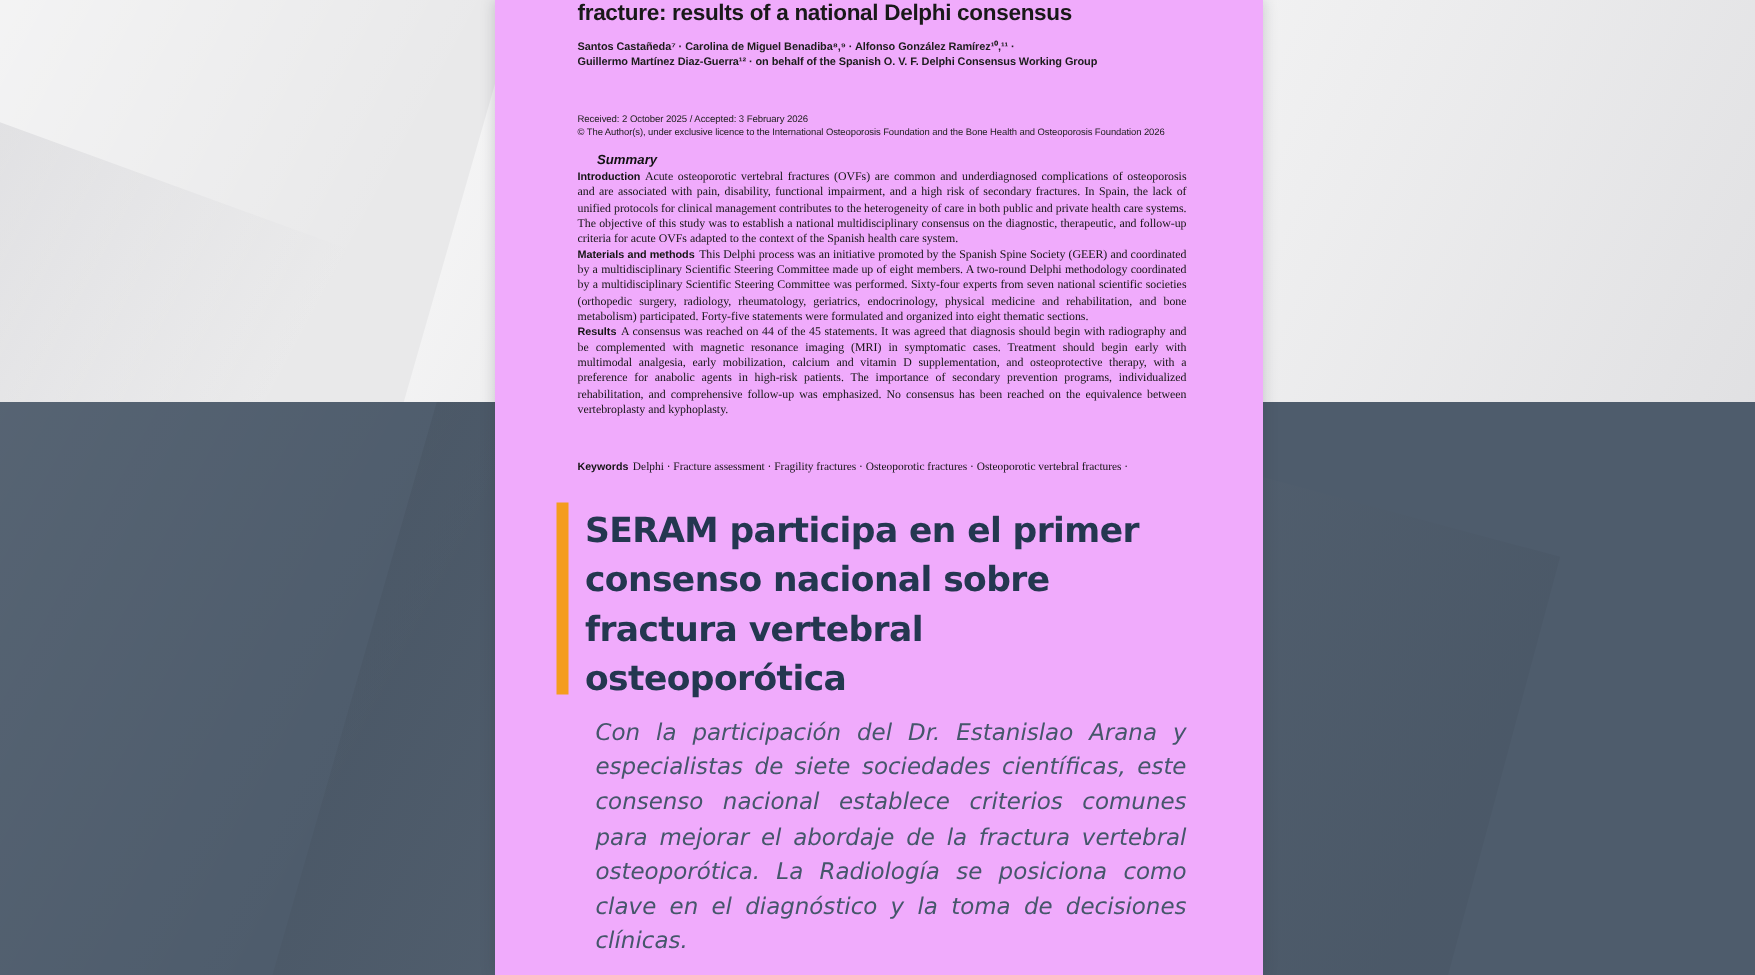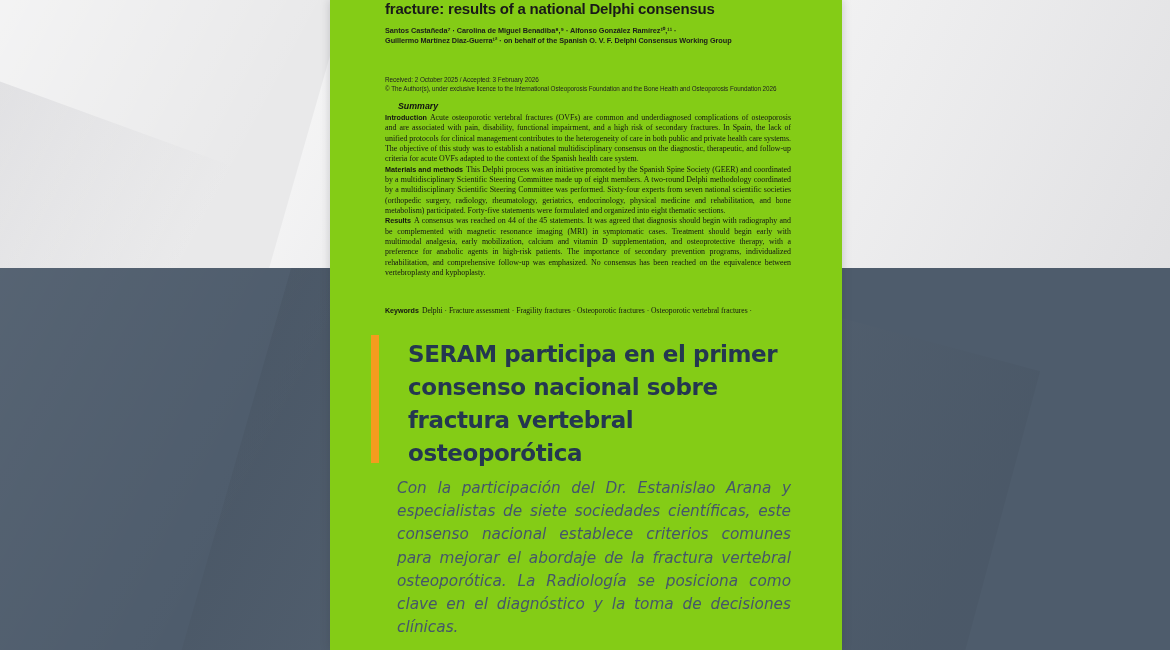--- a/index.html
+++ b/index.html
@@ -23,21 +23,21 @@
        background:linear-gradient(100deg,rgba(170,170,178,.25),rgba(255,255,255,0) 60%);}
   .ds1{left:-80px;top:-60px;width:420px;height:620px;transform:rotate(18deg);
        background:linear-gradient(100deg,rgba(255,255,255,.05),rgba(0,0,0,0) 70%);}
   .ds2{left:230px;top:-40px;width:380px;height:560px;transform:rotate(16deg);
        background:linear-gradient(100deg,rgba(0,0,0,.06),rgba(255,255,255,.04) 80%);}
   .ds3{left:560px;top:40px;width:420px;height:520px;transform:rotate(15deg);
        background:linear-gradient(100deg,rgba(255,255,255,.04),rgba(0,0,0,.04) 85%);}
 
   
   .page{position:absolute;left:330px;top:0;width:512px;height:650px;
-        background:#84cc16;box-shadow:0 0 9px rgba(40,45,55,.22);}
+        background:#f0abfc;box-shadow:0 0 9px rgba(40,45,55,.22);}
   .title{position:absolute;left:55px;top:0;margin:0;width:440px;
          font-size:15px;font-weight:bold;color:#191919;letter-spacing:-.2px;
          font-family:"Liberation Sans",sans-serif;}
   .authors{position:absolute;left:55px;top:26px;width:455px;
            font-size:7.3px;font-weight:bold;color:#1c1c1c;line-height:10px;
            letter-spacing:-.05px;}
   .author-line{white-space:nowrap;}
   .received{position:absolute;left:55px;top:76px;font-size:6.4px;color:#222;
             white-space:nowrap;letter-spacing:-.05px;}
   .copyright{position:absolute;left:55px;top:85px;font-size:6.3px;color:#222;
@@ -51,21 +51,21 @@
   .sec-label{font-family:"Liberation Sans",sans-serif;font-size:7.2px;
              margin-right:3px;}
   .keywords{position:absolute;left:55px;top:306px;width:460px;white-space:nowrap;
             font-family:"Liberation Serif",serif;font-size:7.6px;color:#141414;}
   .keywords b{font-family:Liberation Sans, sans-serif;font-size:7.1px;
               margin-right:3px;}
 
   
   .accent-bar{position:absolute;left:41px;top:335px;width:8px;height:128px;
               background:#f49c1e;}
-  .callout-title{position:absolute;left:78px;top:338px;width:420px;
+  .callout-title{position:absolute;left:60px;top:338px;width:420px;
                  font-family:"DejaVu Sans",sans-serif;font-weight:bold;
                  font-size:23px;line-height:33px;letter-spacing:-.4px;
                  color:#243750;}
   .callout-body{position:absolute;left:67px;top:477px;width:394px;margin:0;
                 font-family:"DejaVu Sans",sans-serif;font-size:15.3px;
                 line-height:23.2px;color:#45566b;text-align:justify;font-style:italic;}
 </style>
 </head>
 <body>
 

